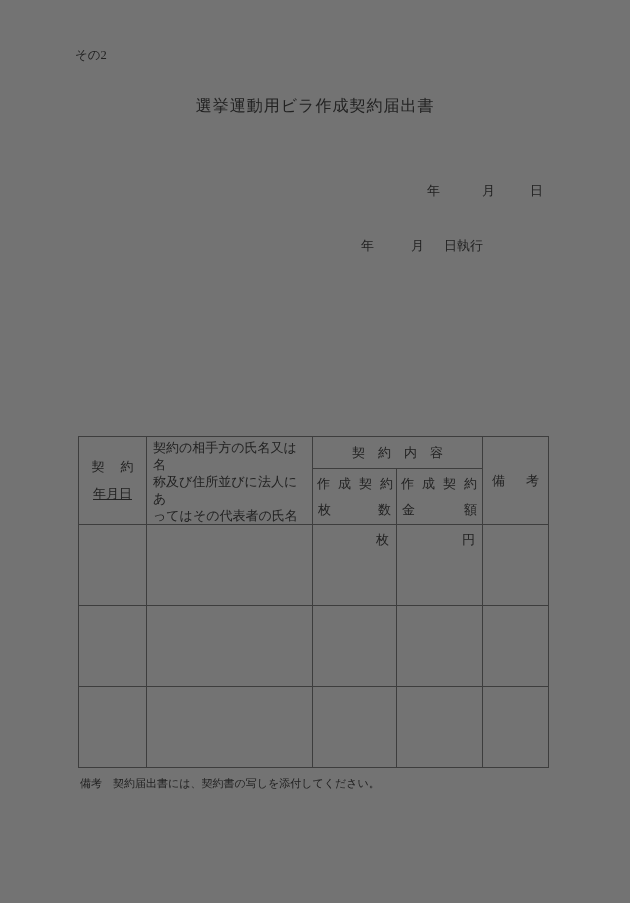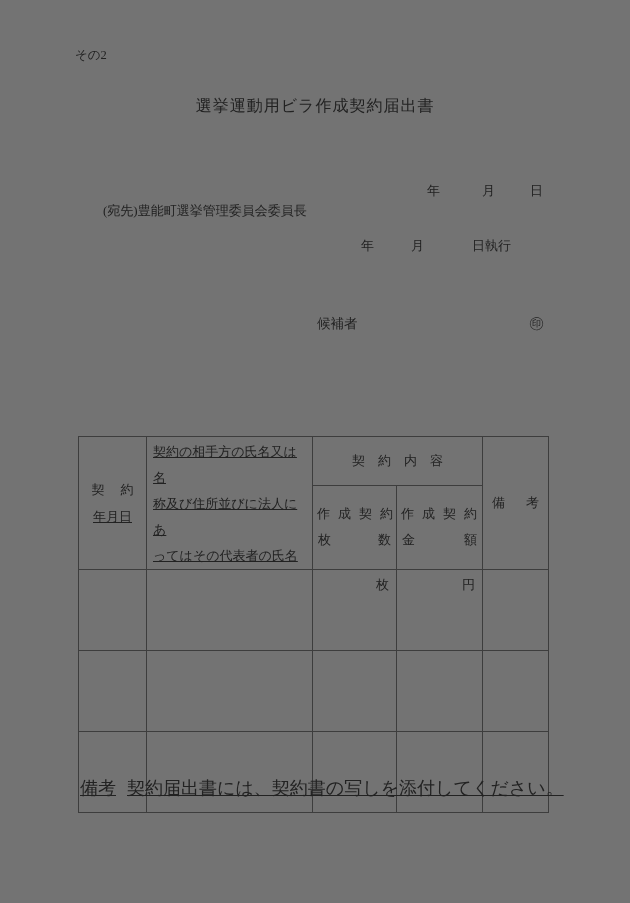--- a/index.html
+++ b/index.html
@@ -25,21 +25,21 @@
   }
   .fs13 { font-size: 13px; }
   .date-line-1 { top: 182px; left: 0; width: 100%; height: 18px; }
   .date-line-1 .y { position: absolute; left: 427px; }
   .date-line-1 .m { position: absolute; left: 482px; }
   .date-line-1 .d { position: absolute; left: 530px; }
   .addressee { left: 103px; top: 202px; font-size: 13px; }
   .date-line-2 { top: 237px; left: 0; width: 100%; height: 18px; }
   .date-line-2 .y { position: absolute; left: 361px; }
   .date-line-2 .m { position: absolute; left: 411px; }
-  .date-line-2 .d { position: absolute; left: 472px; }
+  .date-line-2 .d { position: absolute; left: 444px; }
   .sig-line {
     left: 318px; top: 271px;
     width: 236px; height: 19px;
     border-bottom: 1px solid #333;
     text-align: right;
     font-size: 13px;
     padding-right: 1px;
   }
   .candidate-row { left: 317px; top: 315px; width: 237px; height: 18px; }
   .candidate-row .candidate { position: absolute; left: 0; font-size: 13.5px; }
@@ -60,61 +60,56 @@
     padding: 0;
     vertical-align: middle;
     overflow: hidden;
   }
   .h-row1 { height: 27px; }
   .h-row2 { height: 47px; text-align: right; }
   .d-row  { height: 81px; }
   .cell-cdate { text-align: center; }
   .cell-cdate .pair { display: flex; justify-content: space-between; width: 42px; margin: 0 auto; }
   .cell-cdate .line2 { margin-top: 9px; text-decoration: underline; }
-  .cell-party { padding: 2px 4px 0 6px !important; line-height: 26px; vertical-align: middle; text-decoration: underline; }
+  .cell-party { padding: 2px 4px 0 6px !important; line-height: 17px; vertical-align: middle; }
   .cell-content { text-align: center; }
   .cell-content .ls { letter-spacing: 13px; margin-right: -13px; }
   .cell-sub { vertical-align: middle; }
   .cell-sub .line1 { padding: 0 4px; letter-spacing: 8px; white-space: nowrap; }
   .cell-sub .line2 { display: flex; justify-content: space-between; padding: 0 5px; margin-top: 8px; }
   .cell-remarks .pair { display: flex; justify-content: space-between; padding: 0 9px; }
   .cell-unit { vertical-align: top !important; text-align: right; padding: 6px 7px 0 0 !important; }
   .cell-blank { }
 
-  .footer-note { left: 80px; top: 776px; font-size: 18px; white-space: nowrap; text-decoration: underline; }
+  .footer-note { left: 80px; top: 776px; font-size: 11px; white-space: nowrap; }
   .footer-note .note-text { margin-left: 11px; }
 </style>
 </head>
 <body>
 
 <div class="page">
 
   <div class="abs corner-label">その2</div>
 
   <div class="abs doc-title">選挙運動用ビラ作成契約届出書</div>
 
   <div class="abs date-line-1 fs13">
     <span class="y">年</span>
     <span class="m">月</span>
     <span class="d">日</span>
   </div>
 
-  <div class="abs addressee">(宛先)豊能町選挙管理委員会委員長</div>
 
   <div class="abs date-line-2 fs13">
     <span class="y">年</span>
     <span class="m">月</span>
     <span class="d">日執行</span>
   </div>
 
 
-  <div class="abs candidate-row">
-    <span class="candidate">候補者</span>
-    <span class="seal">㊞</span>
-  </div>
 
 
   <table class="contract">
     <colgroup>
       <col style="width:68px">
       <col style="width:166px">
       <col style="width:84px">
       <col style="width:86px">
       <col style="width:66px">
     </colgroup>

